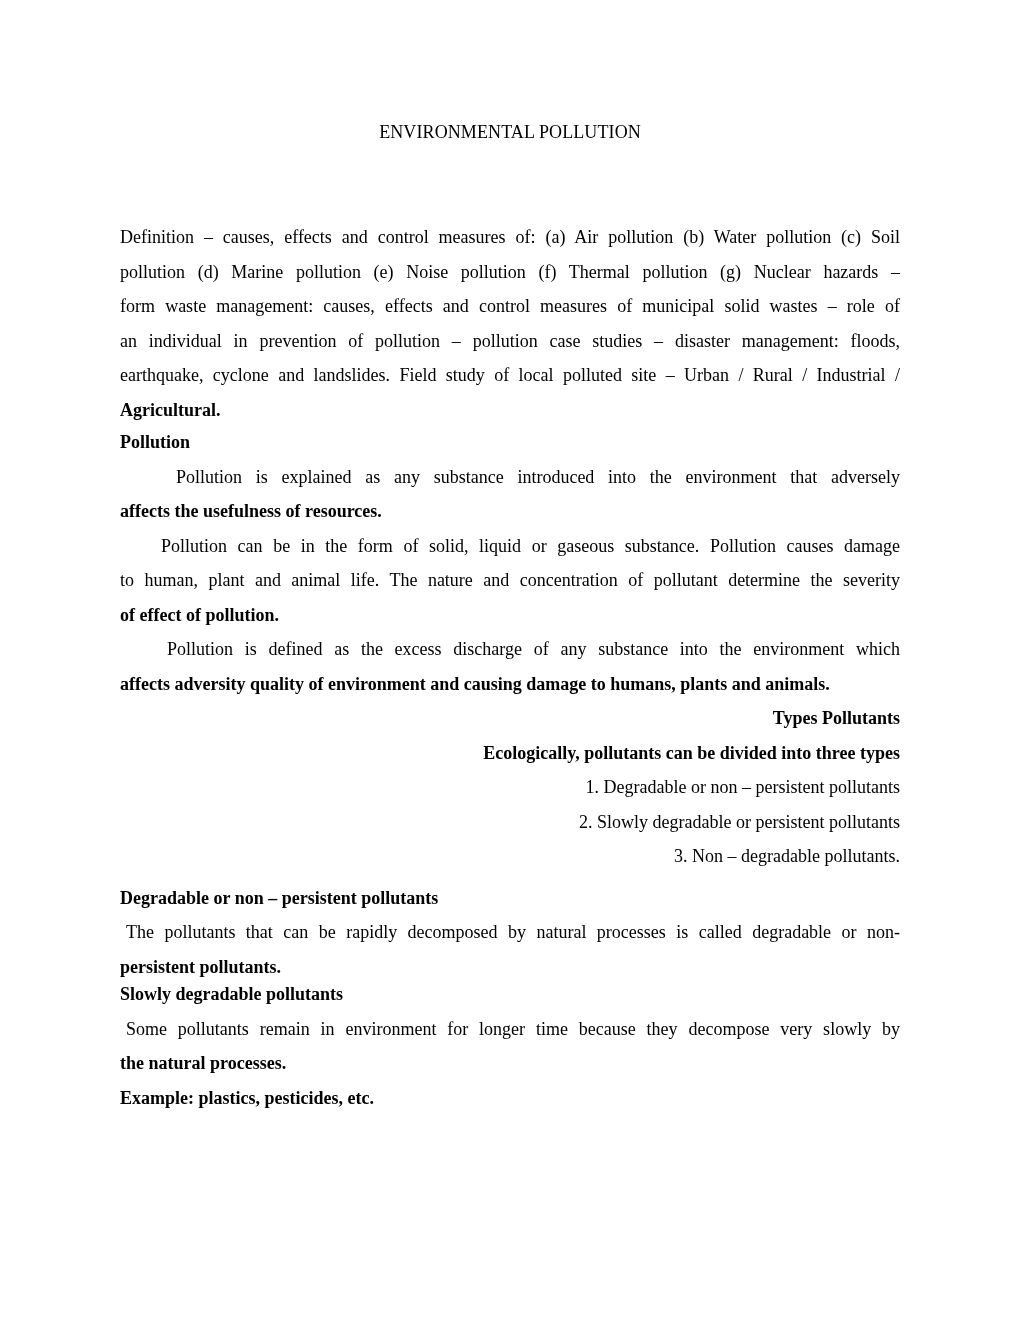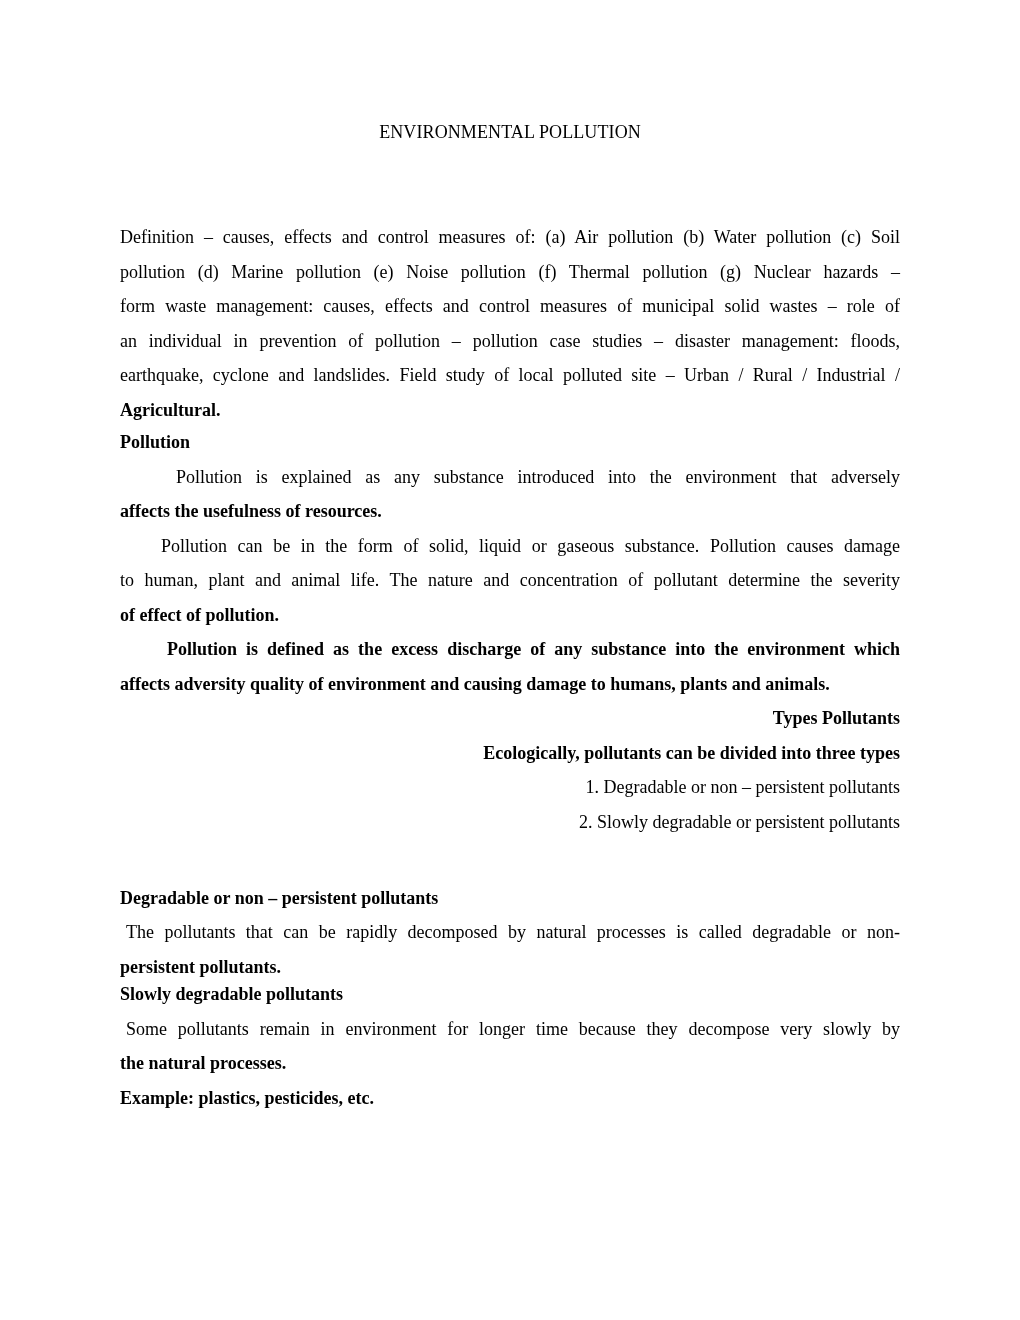--- a/index.html
+++ b/index.html
@@ -79,29 +79,30 @@
   <div class="block" style="top:425px;">
     <span class="line">Pollution</span>
 
     <span class="jline" style="padding-left:56px; width:724px;">Pollution is explained as any substance introduced into the environment that adversely</span>
     <span class="line">affects the usefulness of resources.</span>
 
     <span class="jline" style="padding-left:41px; width:739px;">Pollution can be in the form of solid, liquid or gaseous substance. Pollution causes damage</span>
     <span class="jline">to human, plant and animal life. The nature and concentration of pollutant determine the severity</span>
     <span class="line">of effect of pollution.</span>
 
-    <span class="jline" style="padding-left:47px; width:733px;font-weight:bold;">Pollution is defined as the excess discharge of any substance into the environment which</span>
+    <span class="jline" style="padding-left:47px; width:733px;">Pollution is defined as the excess discharge of any substance into the environment which</span>
     <span class="line">affects adversity quality of environment and causing damage to humans, plants and animals.</span>
   </div>
 
   <div class="block" style="top:701px;text-align:right;">
     <span class="line">Types Pollutants</span>
     <span class="line">Ecologically, pollutants can be divided into three types</span>
     <span class="list-item">1. Degradable or non – persistent pollutants</span>
     <span class="list-item">2. Slowly degradable or persistent pollutants</span>
+    <span class="list-item">3. Non – degradable pollutants.</span>
   </div>
 
   <div class="block" style="top:873.5px;margin-top:7px;">
     <span class="line">Degradable or non – persistent pollutants</span>
     <span class="jline" style="padding-left:6px; width:774px;"> The pollutants that can be rapidly decomposed by natural processes is called degradable or non-</span>
     <span class="line">persistent pollutants.</span>
   </div>
 
   <div class="block" style="top:977px;">
     <span class="line">Slowly degradable pollutants</span>

